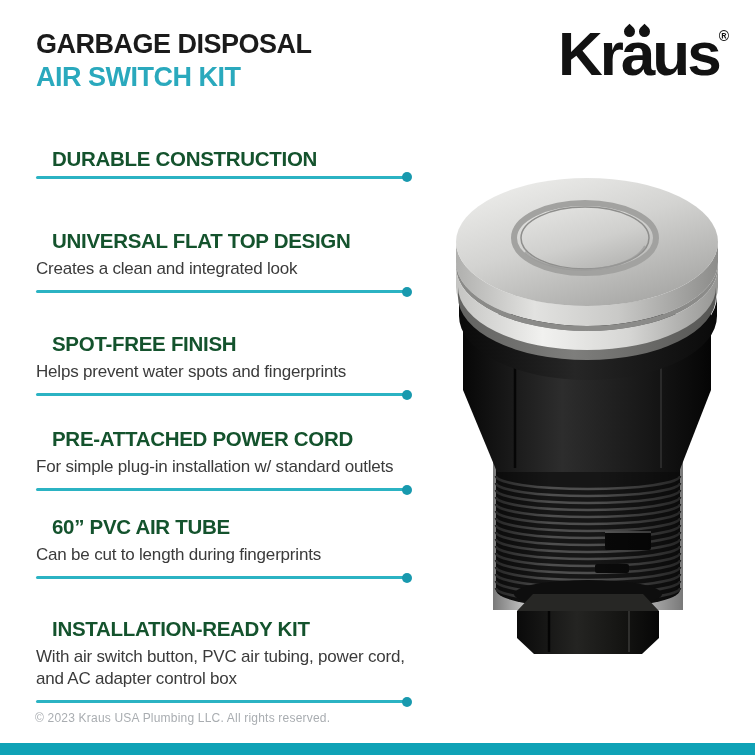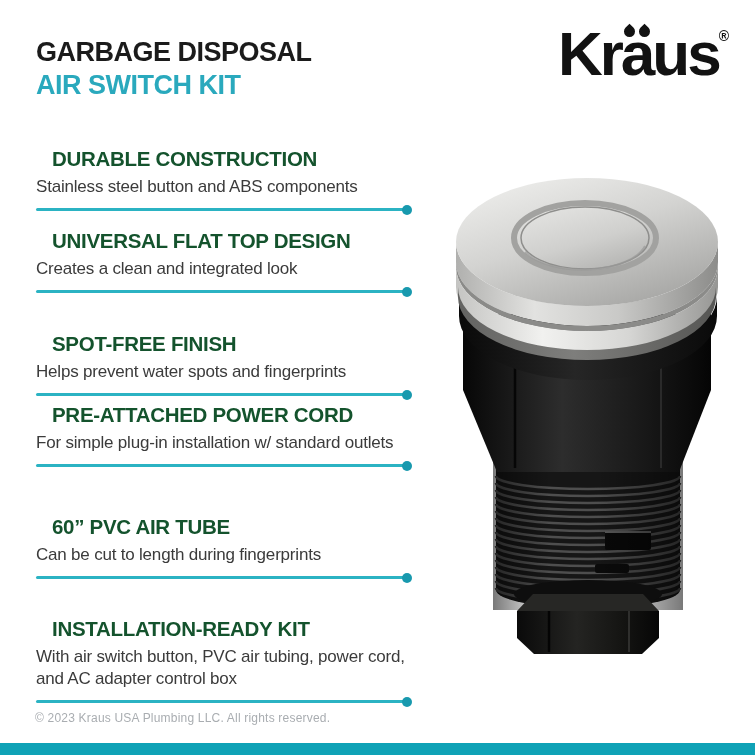--- a/index.html
+++ b/index.html
@@ -8,32 +8,32 @@
     --dot:#1899ae;
     --bar:#0fa2b6;
     --footer:#a9adb1;
   }
   html,body{margin:0;padding:0;}
   body{
     width:755px;height:755px;position:relative;background:#ffffff;
     font-family:"Liberation Sans",sans-serif;overflow:hidden;
   }
   
-  .title-block{position:absolute;left:36px;top:36px;}
+  .title-block{position:absolute;left:36px;top:28px;}
   .title-line{font-size:27px;font-weight:bold;letter-spacing:-0.5px;line-height:1.24;color:#1b1b1b;}
   .title-line.accent{color:var(--accent);}
   .logo{position:absolute;right:26px;top:18px;font-size:62px;font-weight:bold;color:#121212;letter-spacing:-3px;white-space:nowrap;}
   .logo-a{position:relative;display:inline-block;}
   .droplet{position:absolute;width:11px;height:11px;background:#121212;border-radius:0 50% 50% 50%;transform:rotate(45deg);}
   .droplet.d1{left:3px;top:8px;}
   .droplet.d2{left:18px;top:8px;}
   .logo-reg{display:inline-block;font-size:14px;letter-spacing:0;transform:translateY(-34px);}
   
   .feature{position:absolute;left:36px;width:420px;}
-  .f0{top:147px}.f1{top:229px}.f2{top:332px}.f3{top:403px}.f4{top:515px}.f5{top:617px}
+  .f0{top:147px}.f1{top:229px}.f2{top:332px}.f3{top:427px}.f4{top:515px}.f5{top:617px}
   .feature-heading{font-size:20.5px;font-weight:bold;color:#14532d;letter-spacing:-0.3px;line-height:1.2;margin:0 0 4px 16px;}
   .feature-desc{font-size:17px;color:#3b3b3b;letter-spacing:-0.2px;line-height:1.32;margin:0 0 10px 0;}
   .f5 .feature-desc{max-width:378px;}
   .feature-line{position:relative;height:3px;width:374px;background:var(--line);border-radius:2px;}
   .divider-dot{position:absolute;right:-2px;top:-3.5px;width:10px;height:10px;border-radius:50%;background:var(--dot);}
   
   .product{position:absolute;left:445px;top:170px;width:288px;height:492px;}
   .product svg{width:100%;height:100%;display:block;}
   
   .copyright{position:absolute;left:35px;top:711px;font-size:12px;color:var(--footer);letter-spacing:0.2px;text-align:right;}
@@ -44,21 +44,20 @@
 
 <div class="title-block">
   <div class="title-line">GARBAGE DISPOSAL</div>
   <div class="title-line accent">AIR SWITCH KIT</div>
 </div>
 
 <div class="logo"><span>Kr</span><span class="logo-a"><span>a</span><span class="droplet d1"></span><span class="droplet d2"></span></span><span>us</span><span class="logo-reg">®</span></div>
 
 <div class="feature f0">
   <div class="feature-heading">DURABLE CONSTRUCTION</div>
-  <div class="feature-desc">Stainless steel button and ABS components</div>
   <div class="feature-line">
       <span class="divider-dot"></span>
     </div>
 </div>
 <div class="feature f1">
   <div class="feature-heading">UNIVERSAL FLAT TOP DESIGN</div>
   <div class="feature-desc">Creates a clean and integrated look</div>
   <div class="feature-line">
       <span class="divider-dot"></span>
     </div>

